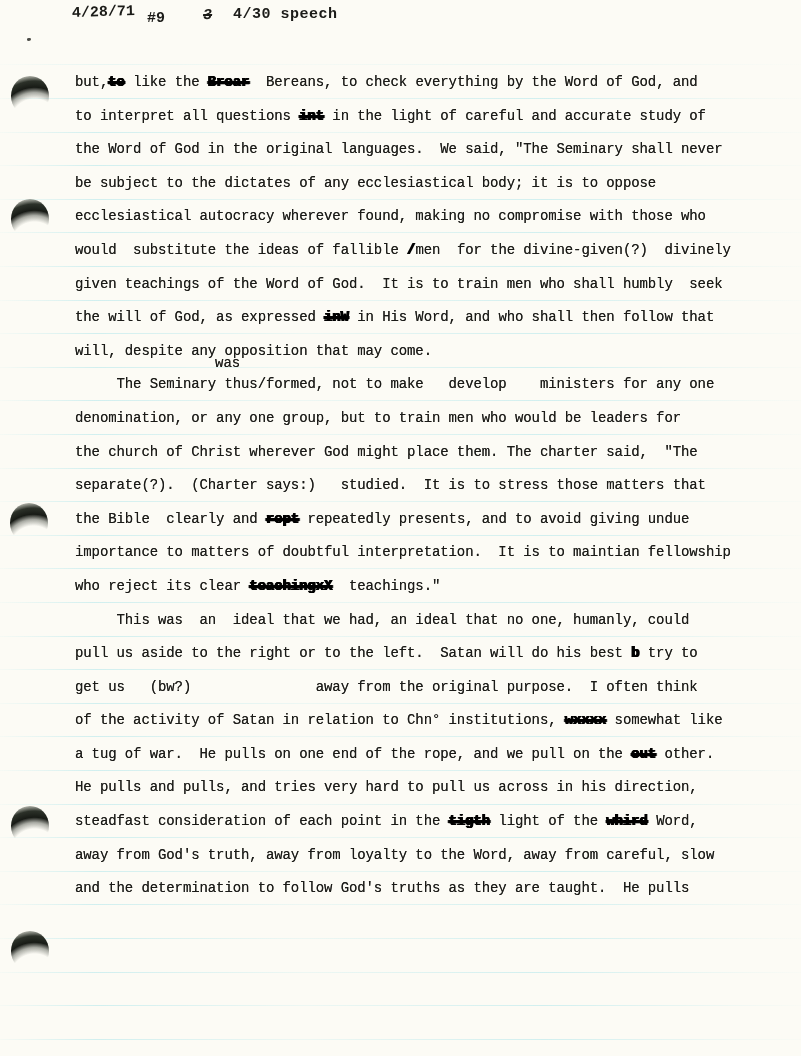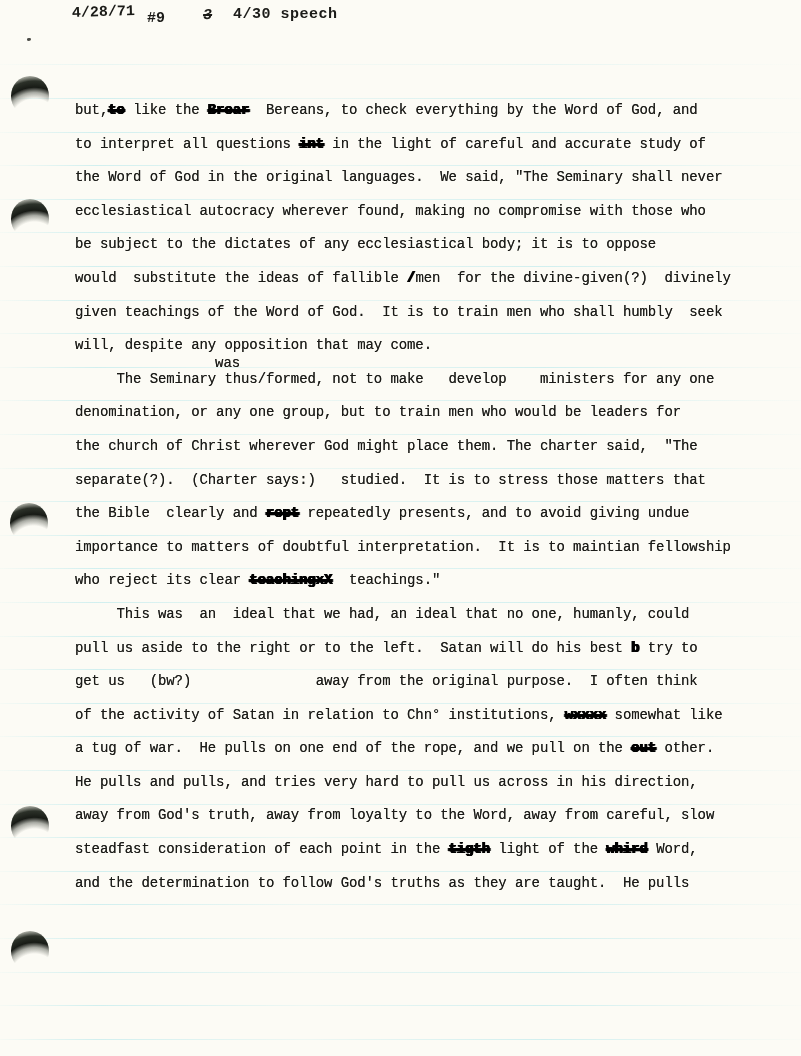--- a/index.html
+++ b/index.html
@@ -32,21 +32,21 @@
   .header{position:absolute;top:0;left:0;right:0;height:60px;font-size:15px;}
   .hdr-date{position:absolute;left:72px;top:4px;transform:rotate(-1.6deg);font-weight:bold;}
   .hdr-num{position:absolute;left:147px;top:10px;font-weight:bold;}
   .hdr-struck{position:absolute;left:203px;top:7px;font-weight:bold;
     text-decoration:line-through;text-decoration-thickness:2px;transform:skewX(-8deg);}
   .hdr-note{position:absolute;left:233px;top:6px;font-weight:bold;letter-spacing:.5px;font-family:Liberation Mono, monospace;}
   .stray-dot{position:absolute;left:27px;top:38px;width:4px;height:3px;
     background:#2a2a26;border-radius:50% 40% 60% 50%;opacity:.85;}
   .body-text{
     position:absolute;left:75px;top:66px;width:700px;
-    font-size:14px;letter-spacing:-0.1px;margin-top:28px;
+    font-size:14px;letter-spacing:-0.1px;
   }
   .line{
     height:33.6px;line-height:33.6px;white-space:pre;
     text-shadow:0 0 .4px rgba(20,20,16,.75);
   }
   .strike{
     font-weight:bold;color:#000;
     text-decoration:line-through;text-decoration-thickness:2.6px;
     text-shadow:.6px 0 0 #000,-.6px 0 0 #000,0 .4px 0 rgba(0,0,0,.75);
   }
@@ -111,38 +111,39 @@
     <span class="hdr-struck">3</span>
     <span class="hdr-note">4/30 speech</span>
   </div>
 
   <div class="stray-dot"></div>
 
   <div class="body-text" id="body-text">
       <div class="line"><span>but,</span><span class="strike">to</span><span> like the </span><span class="strike">Brear</span><span>  Bereans, to check everything by the Word of God, and</span></div>
       <div class="line"><span>to interpret all questions </span><span class="strike">int</span><span> in the light of careful and accurate study of</span></div>
       <div class="line"><span>the Word of God in the original languages.  We said, "The Seminary shall never</span></div>
+      <div class="line"><span>be subject to the dictates of any ecclesiastical body; it is to oppose</span></div>
       <div class="line"><span>ecclesiastical autocracy wherever found, making no compromise with those who</span></div>
-      <div class="line"><span>be subject to the dictates of any ecclesiastical body; it is to oppose</span></div>
       <div class="line"><span>would  substitute the ideas of fallible </span><span class="over">/</span><span>men  for the divine-given(?)  divinely</span></div>
       <div class="line"><span>given teachings of the Word of God.  It is to train men who shall humbly  seek</span></div>
+      <div class="line"><span>the will of God, as expressed </span><span class="strike">inW</span><span> in His Word, and who shall then follow that</span></div>
       <div class="line"><span>will, despite any opposition that may come.</span></div>
       <div class="line"><span>     The Seminary thus/formed, not to make   develop    ministers for any one</span></div>
       <div class="line"><span>denomination, or any one group, but to train men who would be leaders for</span></div>
       <div class="line"><span>the church of Christ wherever God might place them. The charter said,  "The</span></div>
       <div class="line"><span>separate(?).  (Charter says:)   studied.  It is to stress those matters that</span></div>
       <div class="line"><span>the Bible  clearly and </span><span class="strike">rept</span><span> repeatedly presents, and to avoid giving undue</span></div>
       <div class="line"><span>importance to matters of doubtful interpretation.  It is to maintian fellowship</span></div>
       <div class="line"><span>who reject its clear </span><span class="strike">teachingxX</span><span>  teachings."</span></div>
       <div class="line"><span>     This was  an  ideal that we had, an ideal that no one, humanly, could</span></div>
       <div class="line"><span>pull us aside to the right or to the left.  Satan will do his best </span><span class="over">b</span><span> try to</span></div>
       <div class="line"><span>get us   (bw?)               away from the original purpose.  I often think</span></div>
       <div class="line"><span>of the activity of Satan in relation to Chn° institutions, </span><span class="strike">wxxxx</span><span> somewhat like</span></div>
       <div class="line"><span>a tug of war.  He pulls on one end of the rope, and we pull on the </span><span class="strike">out</span><span> other.</span></div>
       <div class="line"><span>He pulls and pulls, and tries very hard to pull us across in his direction,</span></div>
+      <div class="line"><span>steadfast consideration of each point in the </span><span class="strike">tigth</span><span> light of the </span><span class="strike">whird</span><span> Word,</span></div>
       <div class="line"><span>away from God's truth, away from loyalty to the Word, away from careful, slow</span></div>
-      <div class="line"><span>steadfast consideration of each point in the </span><span class="strike">tigth</span><span> light of the </span><span class="strike">whird</span><span> Word,</span></div>
       <div class="line"><span>and the determination to follow God's truths as they are taught.  He pulls</span></div>
     </div>
 
   <span class="insert-word">was</span>
 
 </div>
 
 </body></html>

